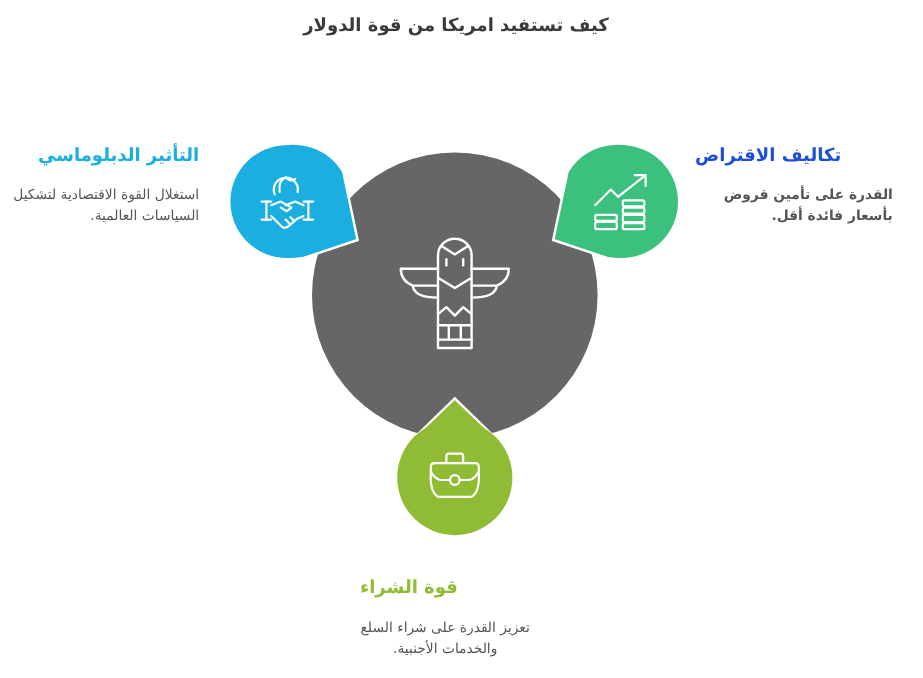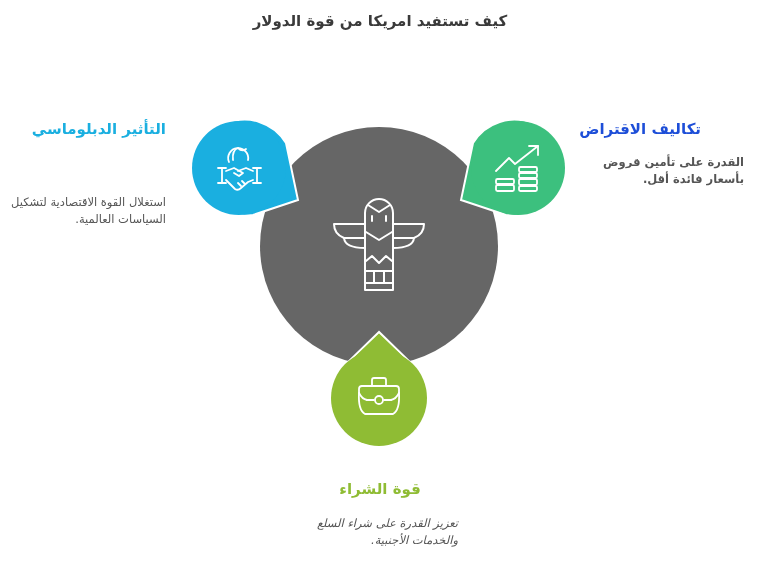--- a/index.html
+++ b/index.html
@@ -83,19 +83,19 @@
     <path d="M 372 386 L 372 380 Q 372 378 374 378 L 384 378 Q 386 378 386 380 L 386 386"></path>
     <path d="M 362 386 L 396 386 Q 399 386 399 389 L 399 393 Q 396 399 391 400"></path>
     <path d="M 362 386 Q 359 386 359 389 L 359 393 Q 362 399 367 400"></path>
     <path d="M 359 393 Q 358 410 365 414 L 393 414 Q 400 410 399 393"></path>
     <path d="M 367 400 L 374 400 M 384 400 L 391 400"></path>
     <circle cx="379" cy="400" r="4"></circle>
   </g>
 </svg>
 
 <div class="label" style="right:603px; top:120px; color:#1AAFE0; text-align:right;">التأثير الدبلوماسي</div>
-<div class="desc" style="right:603px; top:154px; width:160px; text-align:right;margin-top:40px;">استغلال القوة الاقتصادية لتشكيل السياسات العالمية.</div>
+<div class="desc" style="right:603px; top:154px; width:160px; text-align:right;">استغلال القوة الاقتصادية لتشكيل السياسات العالمية.</div>
 
 <div class="label" style="right:68px; top:120px; color:#1d4ed8; text-align:right;">تكاليف الاقتراض</div>
 <div class="desc" style="right:25px; top:154px; width:160px; text-align:right;font-weight:bold;">القدرة على تأمين قروض بأسعار فائدة أقل.</div>
 
-<div class="label" style="left:300px; top:480px; width:160px; color:#8FBC34; text-align:center;">قوة الشراء</div>
-<div class="desc" style="left:308px; top:515px; width:150px; text-align:right;font-style:italic;">تعزيز القدرة على شراء السلع والخدمات الأجنبية.</div>
+<div class="label" style="left:300px; top:480px; width:160px; color:#8FBC34; text-align:left;">قوة الشراء</div>
+<div class="desc" style="left:296px; top:515px; width:150px; text-align:center;">تعزيز القدرة على شراء السلع والخدمات الأجنبية.</div>
 
 </body></html>

